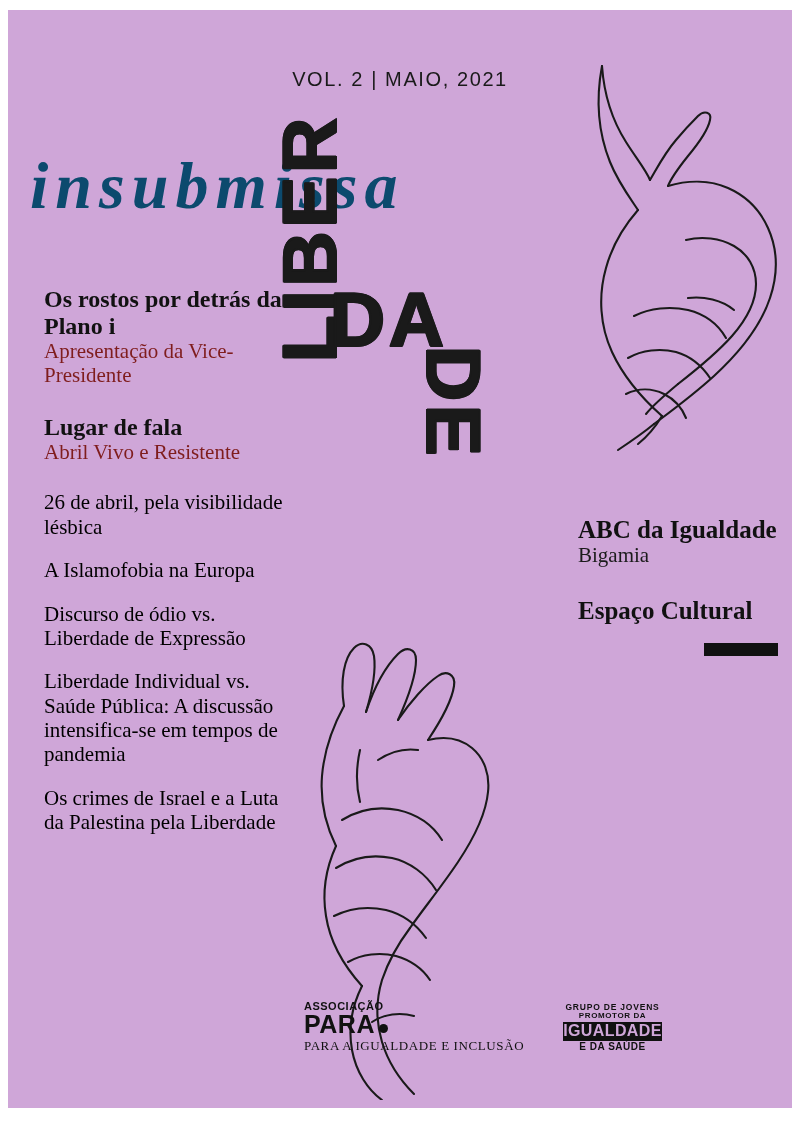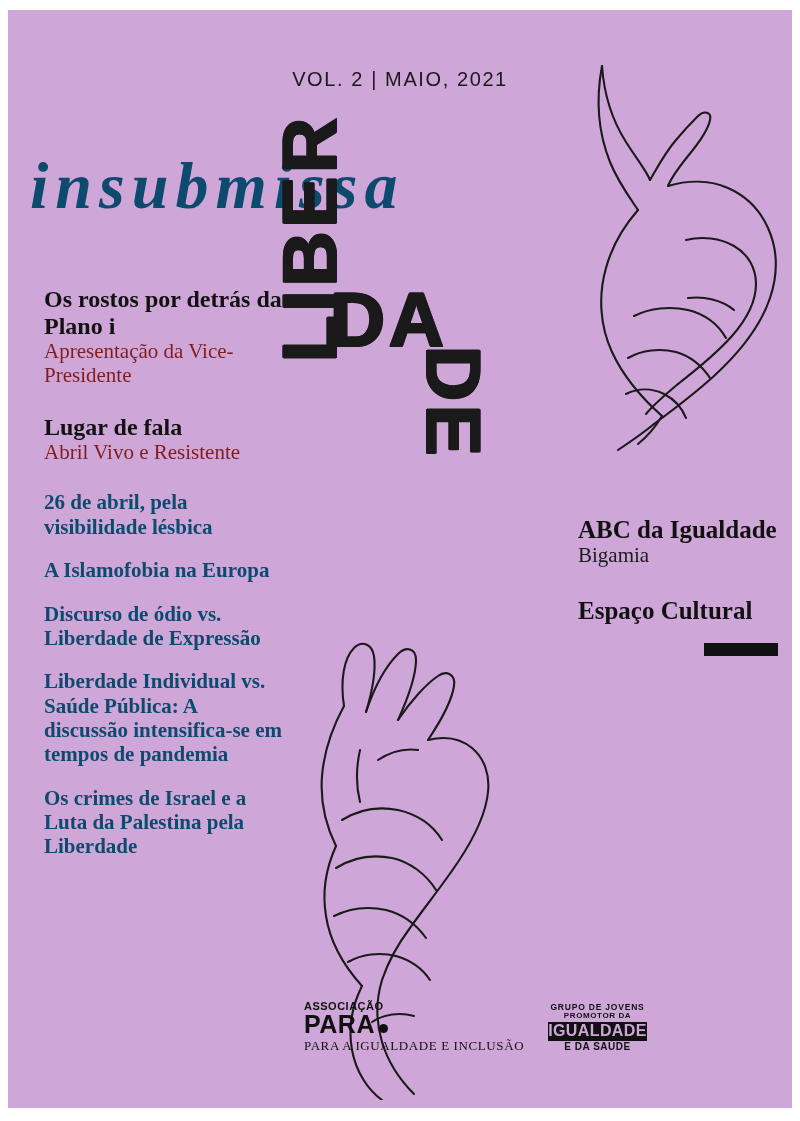--- a/index.html
+++ b/index.html
@@ -74,22 +74,21 @@
     color: #111111;
   }
   .toc-sub {
     font-size: 21px;
     line-height: 1.14;
     color: #7f1d1d;
   }
   .toc-plain {
     font-size: 21px;
     line-height: 1.16;
-    color: #0c4a6e;
-    font-weight: bold;
+    color: #000000;
   }
   .gap-lg { margin-bottom: 26px; }
 
   
   .right-col {
     position: absolute;
     right: 14px;
     top: 506px;
     width: 200px;
     text-align: left;
@@ -171,21 +170,21 @@
     stroke-linejoin: round;
   }
 
   
   .logos {
     position: absolute;
     left: 296px;
     bottom: 56px;
     display: flex;
     align-items: flex-end;
-    gap: 24px;
+    gap: 39px;
   }
   .logo-plano {
     text-align: left;
     color: #111111;
     line-height: 1;
   }
   .logo-plano .lp-top {
     font-family: "Liberation Sans", sans-serif;
     font-weight: bold;
     font-size: 11px;

